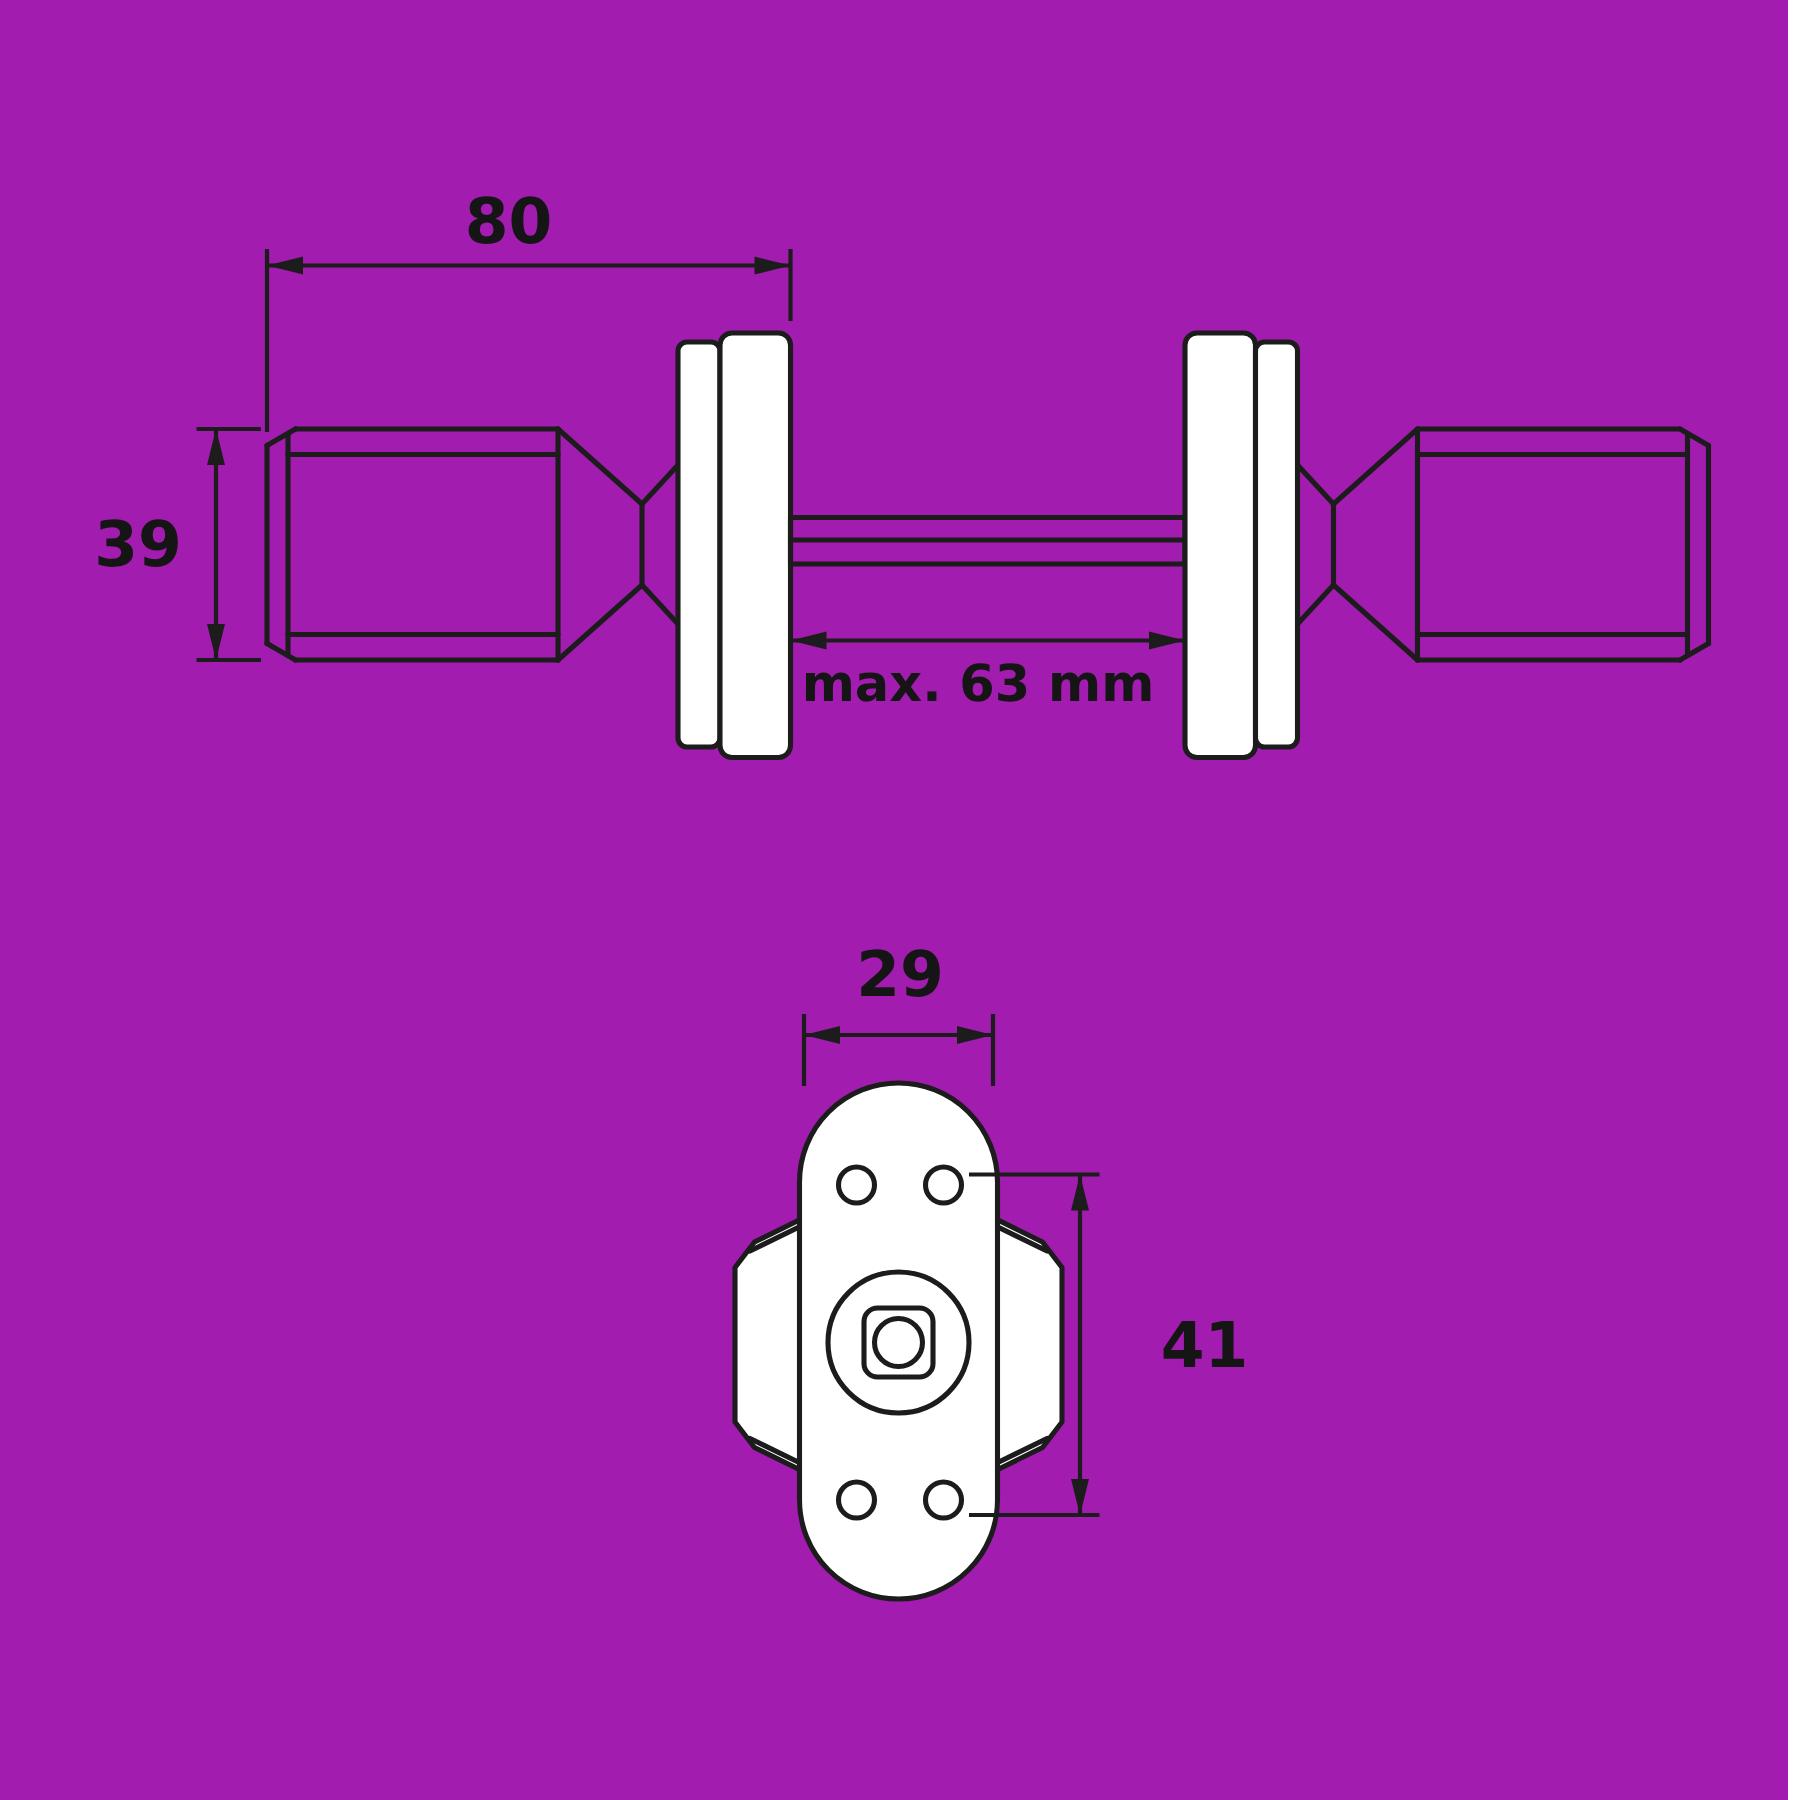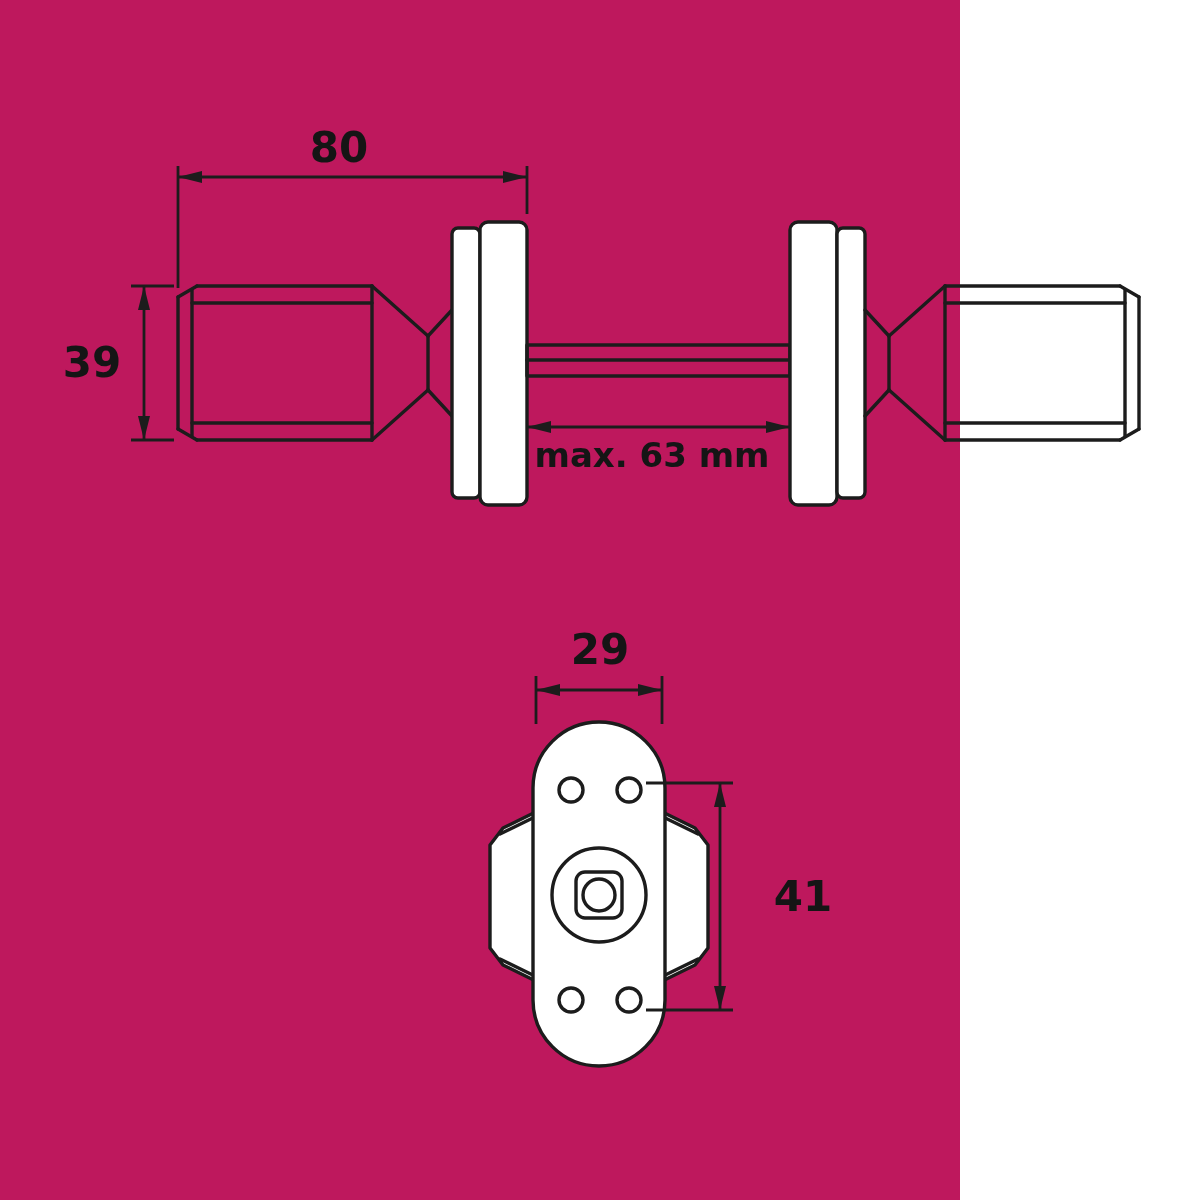--- a/index.html
+++ b/index.html
@@ -1,23 +1,23 @@
 <!DOCTYPE html>
 <html><head>
 <meta charset="utf-8">
 <style>
   html, body {
     margin: 0;
     padding: 0;
     background: #ffffff;
   }
   .canvas {
-    width: 960px;
+    width: 1192px;
     height: 1200px;
-    background: #be185d;
+    background: #a21caf;
     position: relative;
   }
   svg { display: block; }
   .ol {
     fill: none;
     stroke: #1c1c1c;
     stroke-width: 3.4;
     stroke-linecap: round;
     stroke-linejoin: round;
   }

